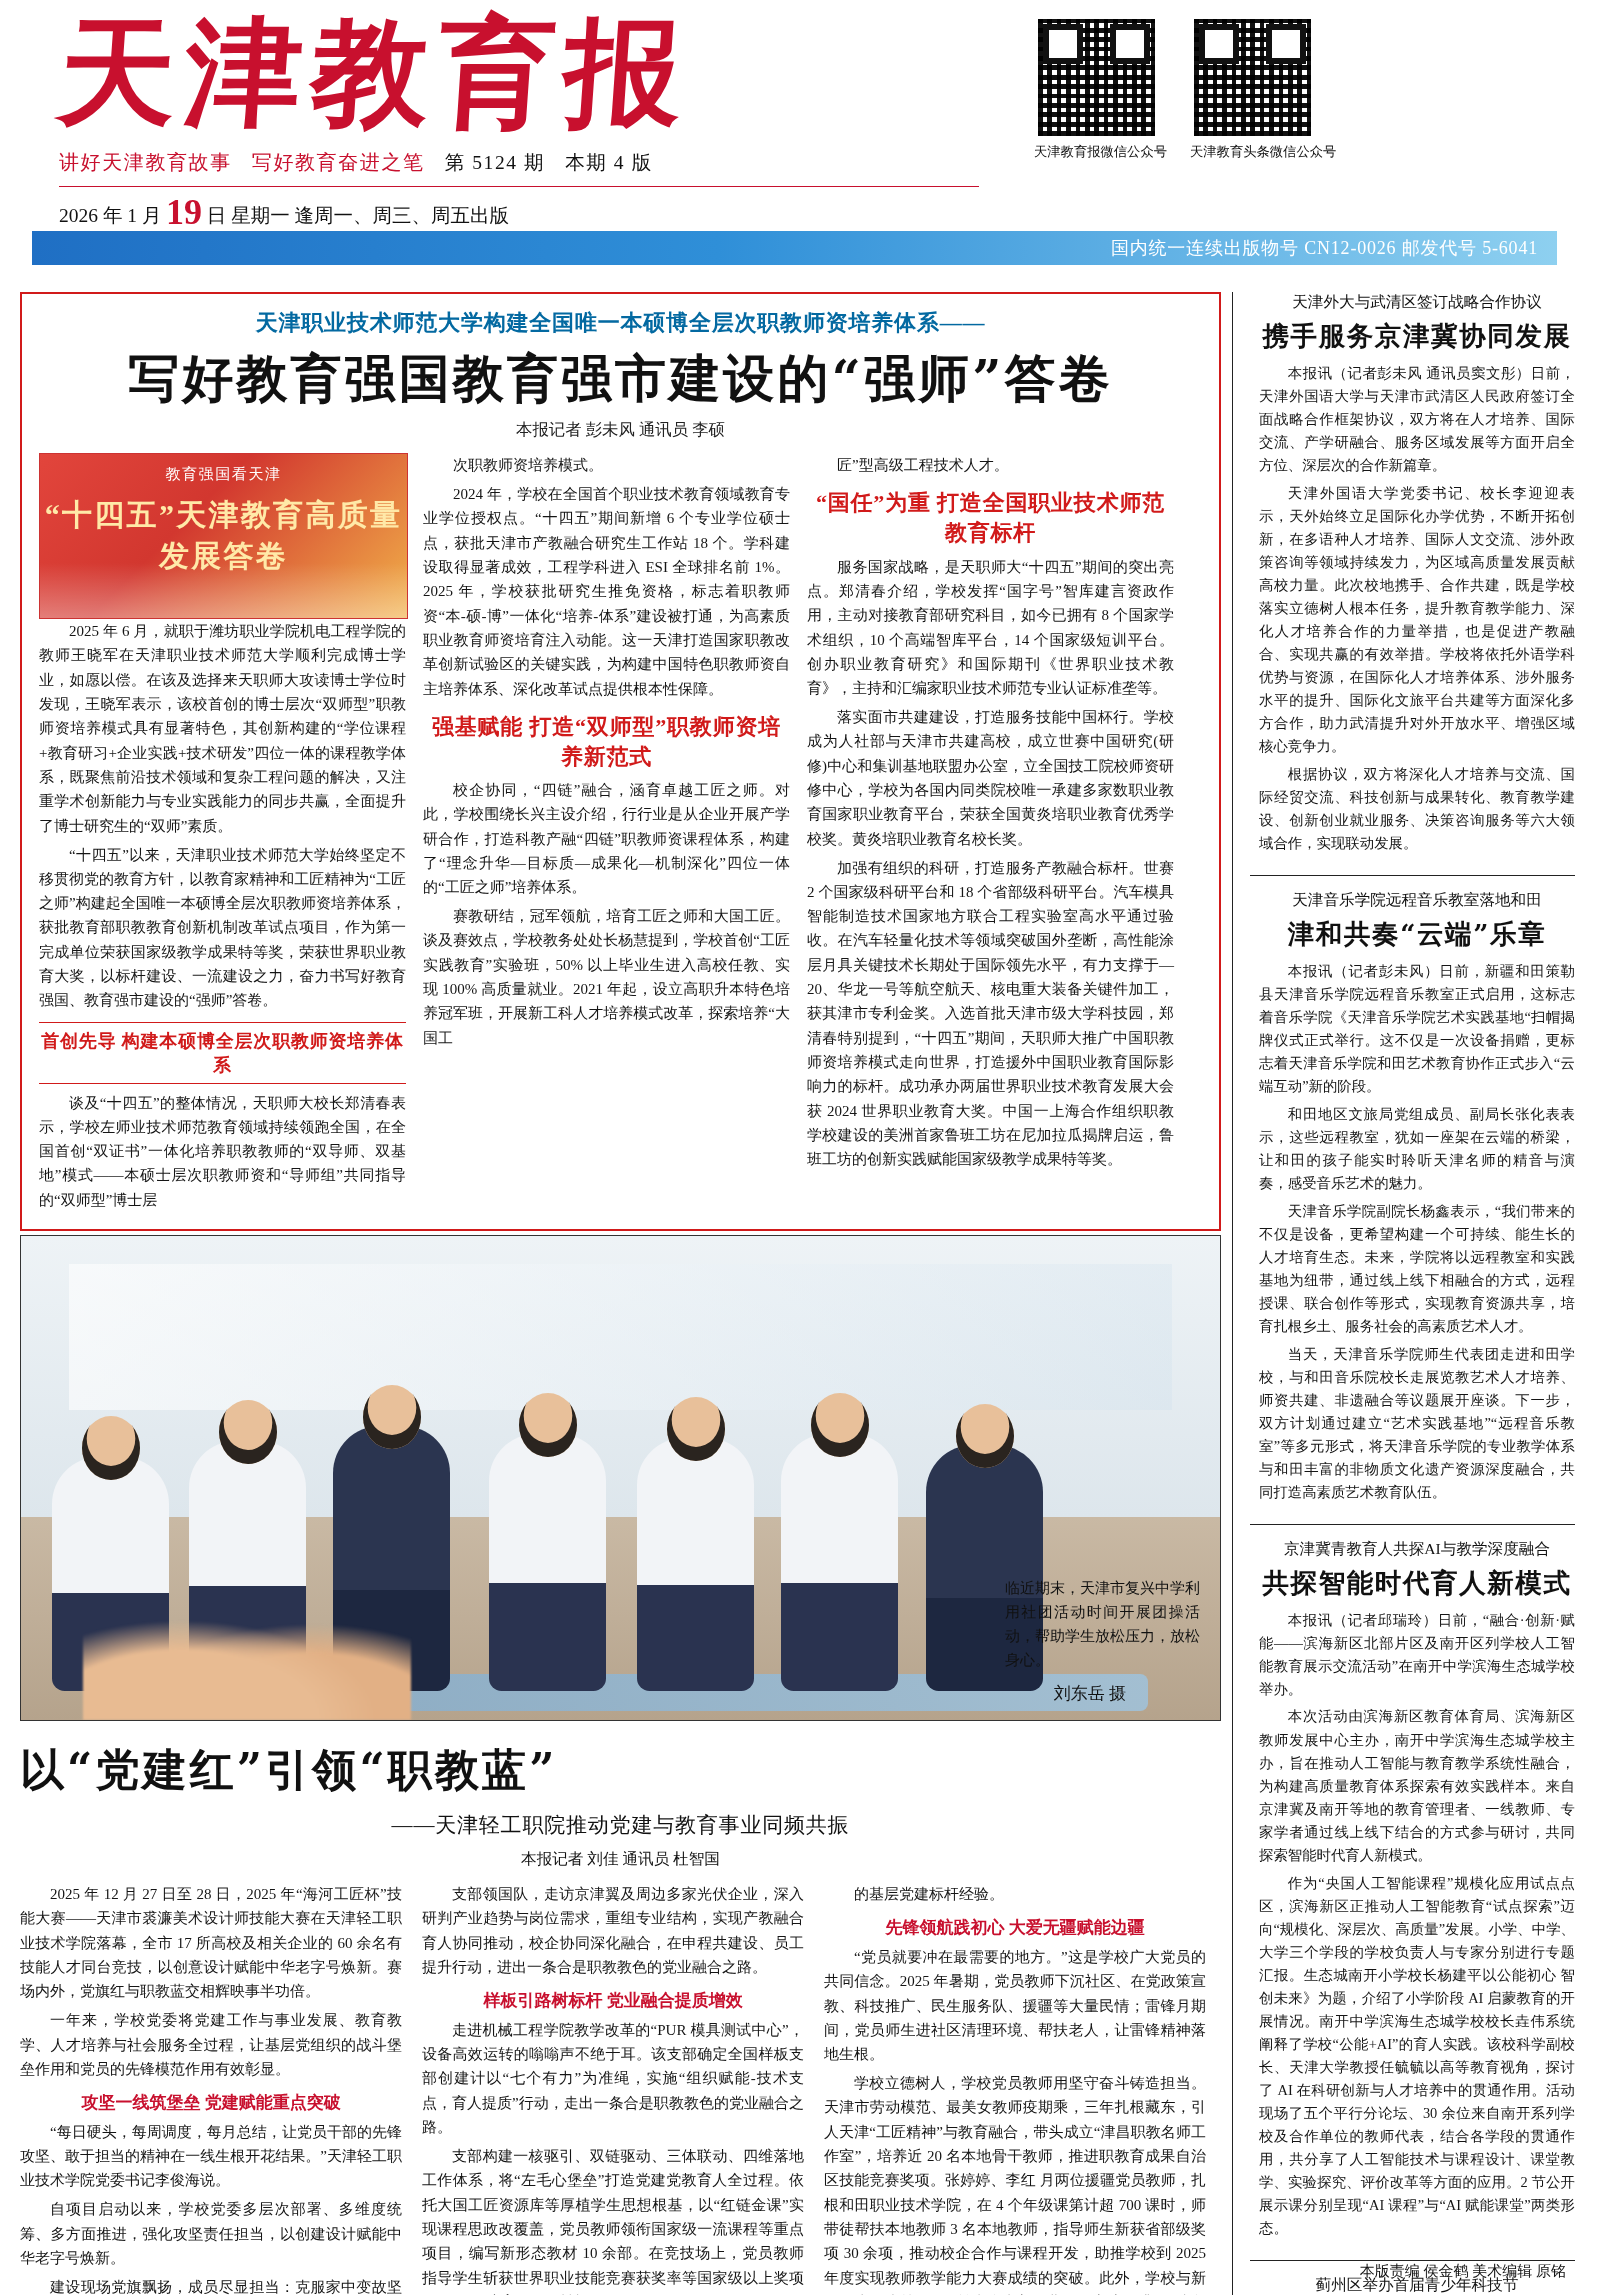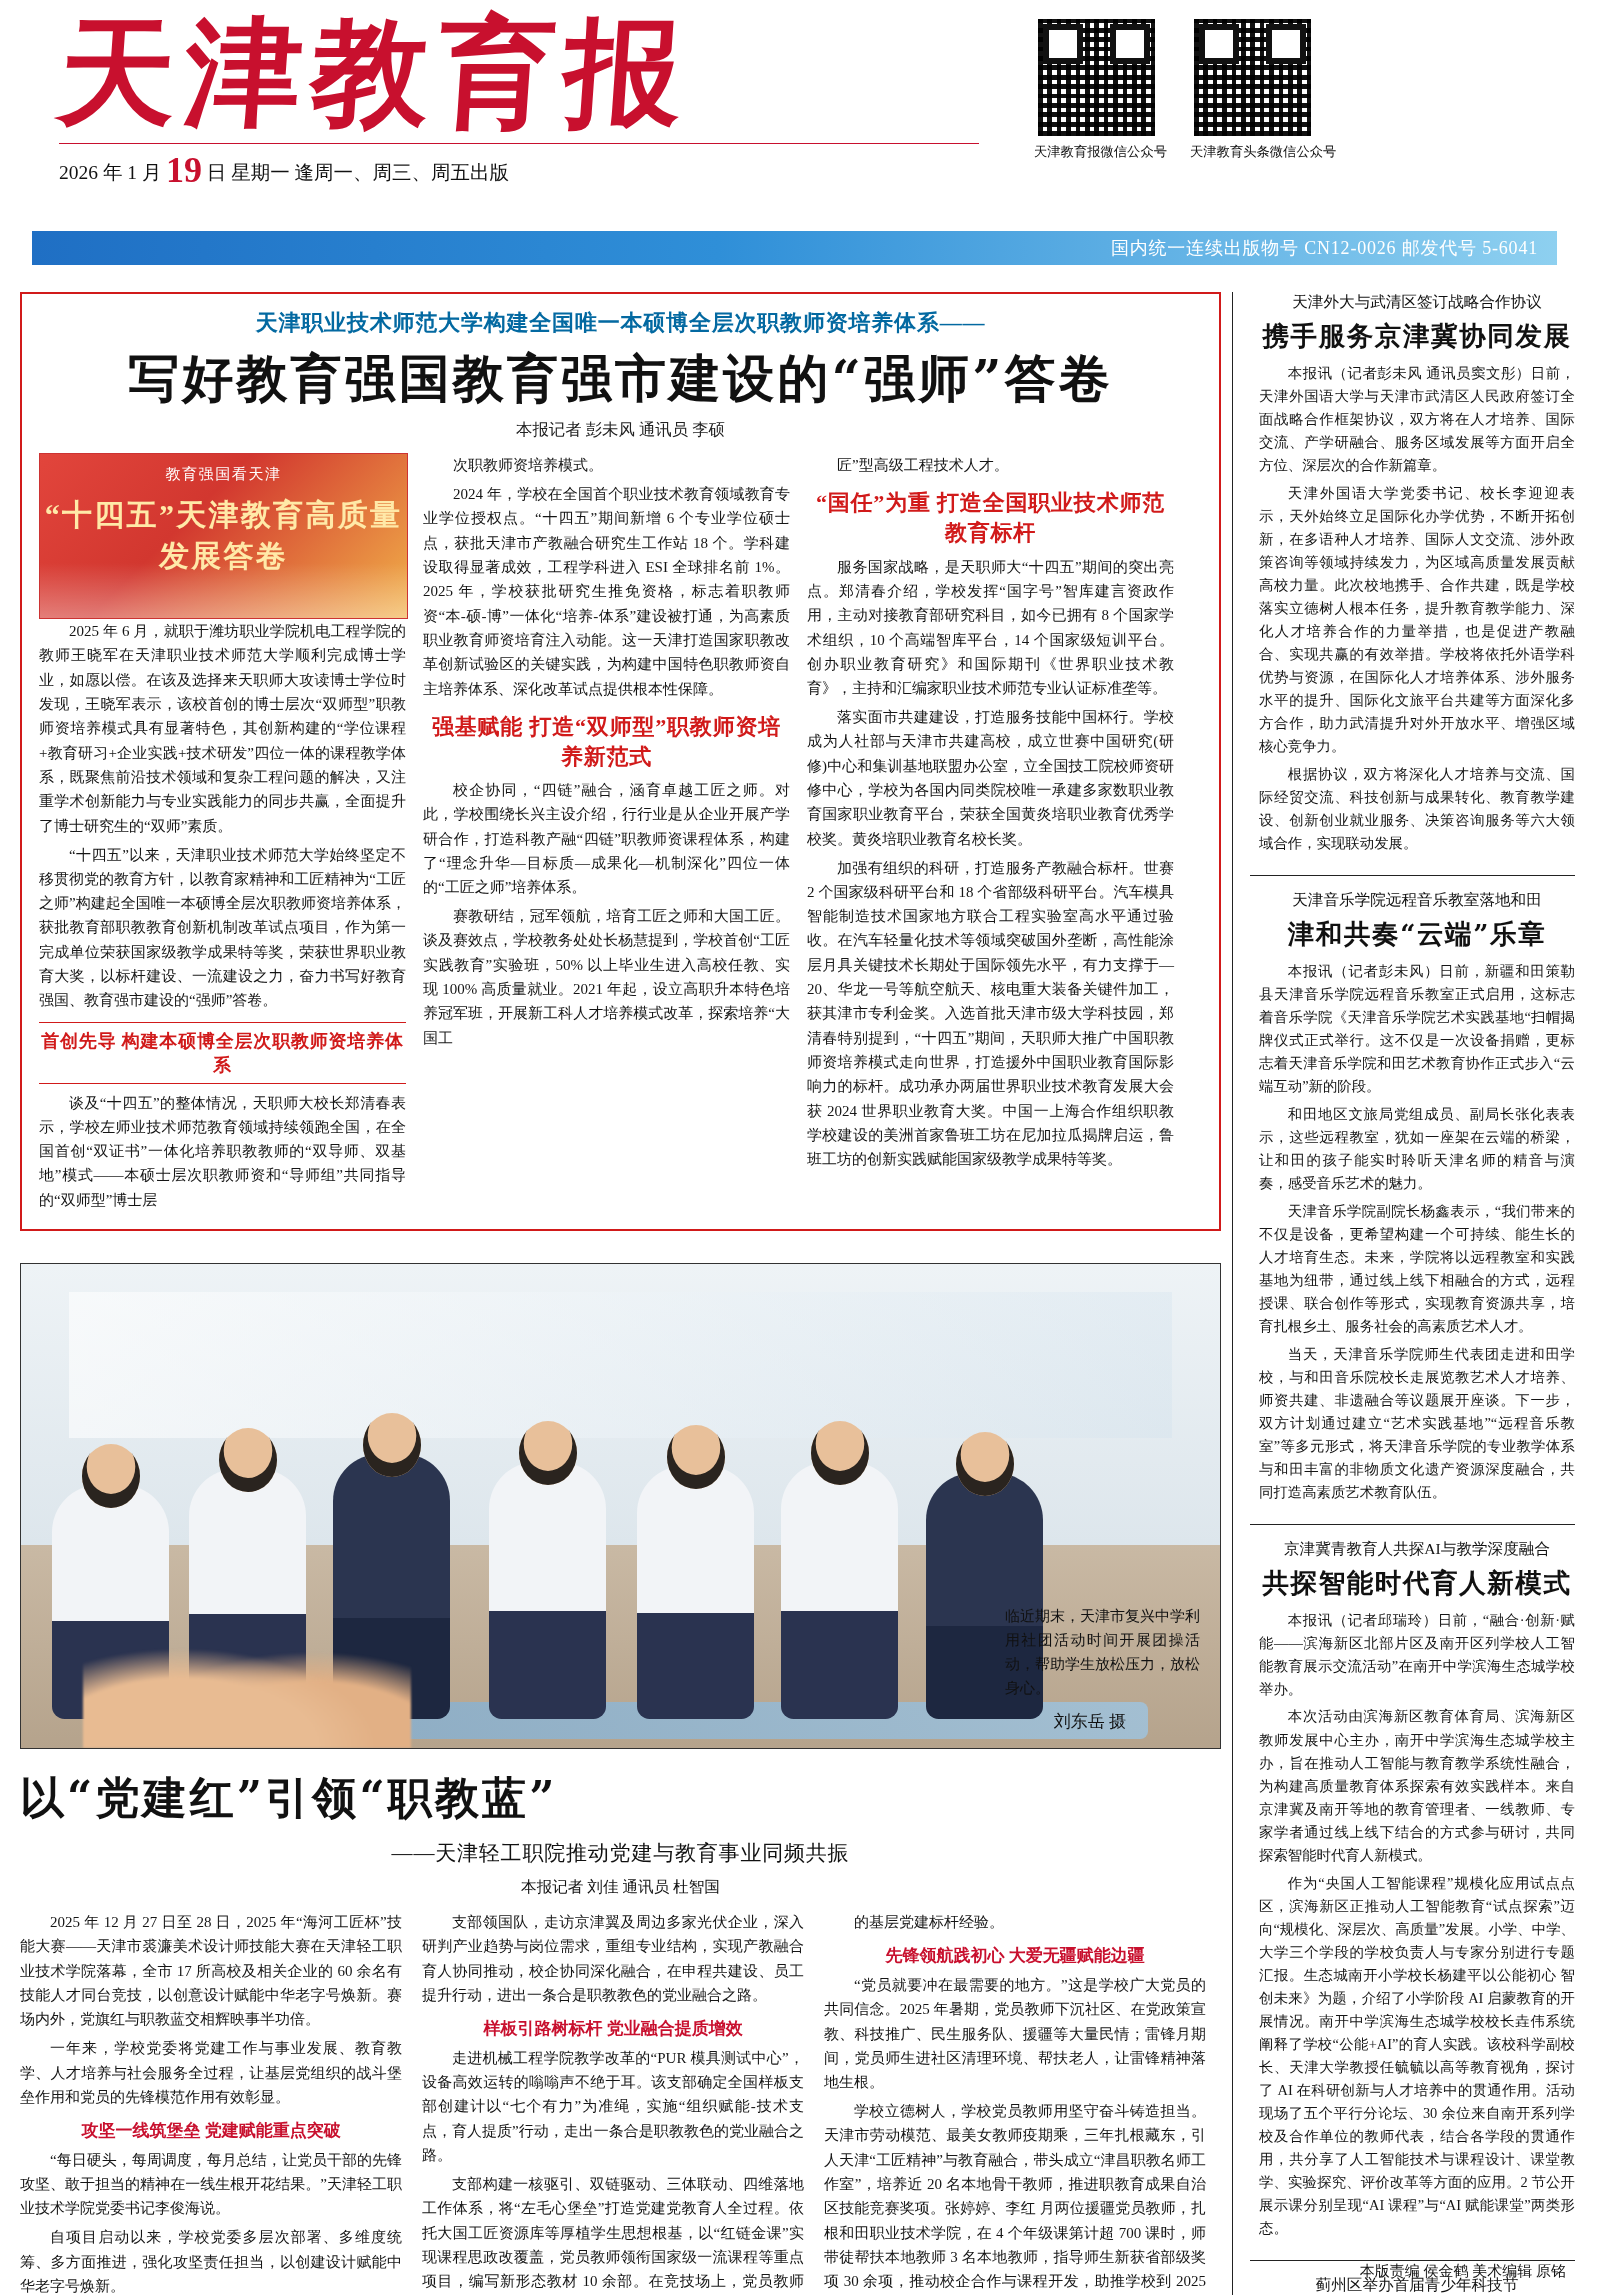--- a/index.html
+++ b/index.html
@@ -225,21 +225,21 @@
     font-size: 15px;
     line-height: 1.62;
     text-align: justify;
     margin: 0 0 4.7px 0;
     text-indent: 2em;
     color: #151515;
   }
 
   
   .photo-wrap {
-    margin-top: 32px;
+    margin-top: 4px;
     border: 1.6px solid #333;
     position: relative;
     height: 484px;
     overflow: hidden;
     background: #4d7c0f;
   }
   .photo-scene { position: absolute; inset: 0; }
   .floor {
     position:absolute; left:0; right:0; bottom:0; height:42%;
     background: linear-gradient(to bottom,#c9b9a4,#b5a38c);
@@ -370,20 +370,26 @@
   }
 </style>
 </head>
 <body>
 
 <div class="page">
 
   <div class="masthead">
     <div class="mast-left">
       <div class="mast-title">天津教育报</div>
+      <div class="mast-sub">
+        <span class="seg">讲好天津教育故事</span>
+        <span class="seg">写好教育奋进之笔</span>
+        <span class="seg issue">第 5124 期</span>
+        <span class="seg issue">本期 4 版</span>
+      </div>
       <div class="mast-rule"></div>
       <div class="mast-date">
         <span>2026 年 1 月</span>
         <span class="big">19</span>
         <span>日 星期一  逢周一、周三、周五出版</span>
       </div>
     </div>
 
     <div class="mast-qr">
       <div class="qr-block">

